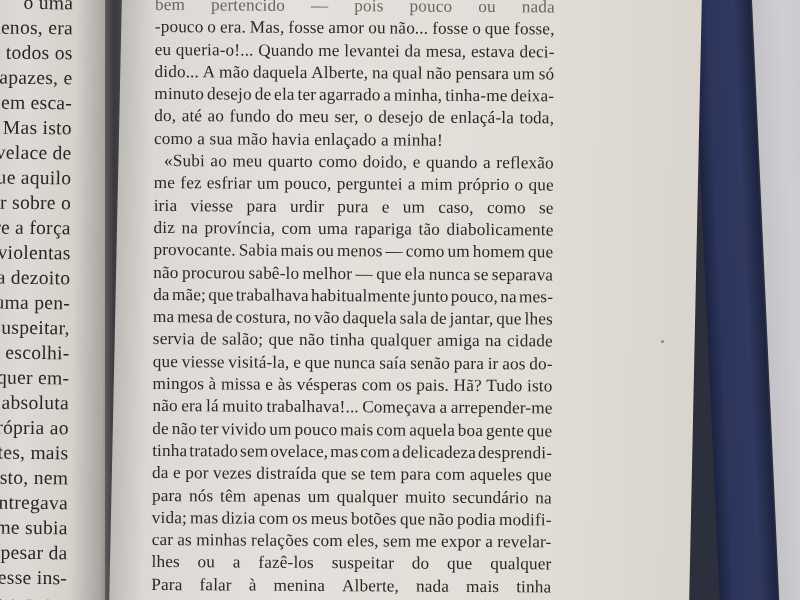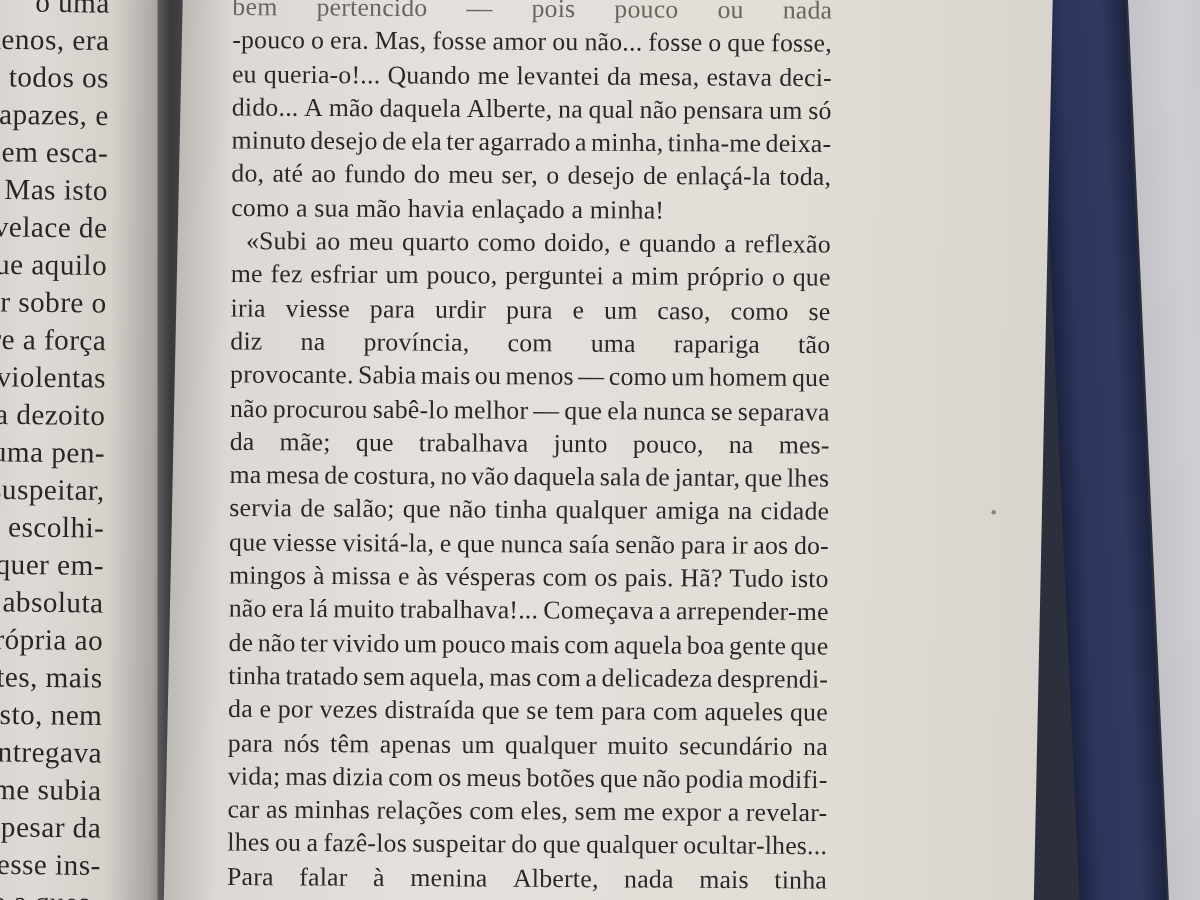--- a/index.html
+++ b/index.html
@@ -220,20 +220,21 @@
         <span>se</span>
       </div>
       <div class="line">
         <span>diz</span>
         <span>na</span>
         <span>província,</span>
         <span>com</span>
         <span>uma</span>
         <span>rapariga</span>
         <span>tão</span>
+        <span>diabolicamente</span>
       </div>
       <div class="line">
         <span>provocante.</span>
         <span>Sabia</span>
         <span>mais</span>
         <span>ou</span>
         <span>menos</span>
         <span>—</span>
         <span>como</span>
         <span>um</span>
@@ -250,20 +251,21 @@
         <span>ela</span>
         <span>nunca</span>
         <span>se</span>
         <span>separava</span>
       </div>
       <div class="line">
         <span>da</span>
         <span>mãe;</span>
         <span>que</span>
         <span>trabalhava</span>
+        <span>habitualmente</span>
         <span>junto</span>
         <span>pouco,</span>
         <span>na</span>
         <span>mes-</span>
       </div>
       <div class="line">
         <span>ma</span>
         <span>mesa</span>
         <span>de</span>
         <span>costura,</span>
@@ -337,21 +339,21 @@
         <span>com</span>
         <span>aquela</span>
         <span>boa</span>
         <span>gente</span>
         <span>que</span>
       </div>
       <div class="line">
         <span>tinha</span>
         <span>tratado</span>
         <span>sem</span>
-        <span>aquela,</span>
+        <span>ovelace,</span>
         <span>mas</span>
         <span>com</span>
         <span>a</span>
         <span>delicadeza</span>
         <span>desprendi-</span>
       </div>
       <div class="line">
         <span>da</span>
         <span>e</span>
         <span>por</span>
@@ -404,21 +406,20 @@
       </div>
       <div class="line">
         <span>lhes</span>
         <span>ou</span>
         <span>a</span>
         <span>fazê-los</span>
         <span>suspeitar</span>
         <span>do</span>
         <span>que</span>
         <span>qualquer</span>
-        <span>ocultar-lhes...</span>
       </div>
       <div class="line">
         <span>Para</span>
         <span>falar</span>
         <span>à</span>
         <span>menina</span>
         <span>Alberte,</span>
         <span>nada</span>
         <span>mais</span>
         <span>tinha</span>

